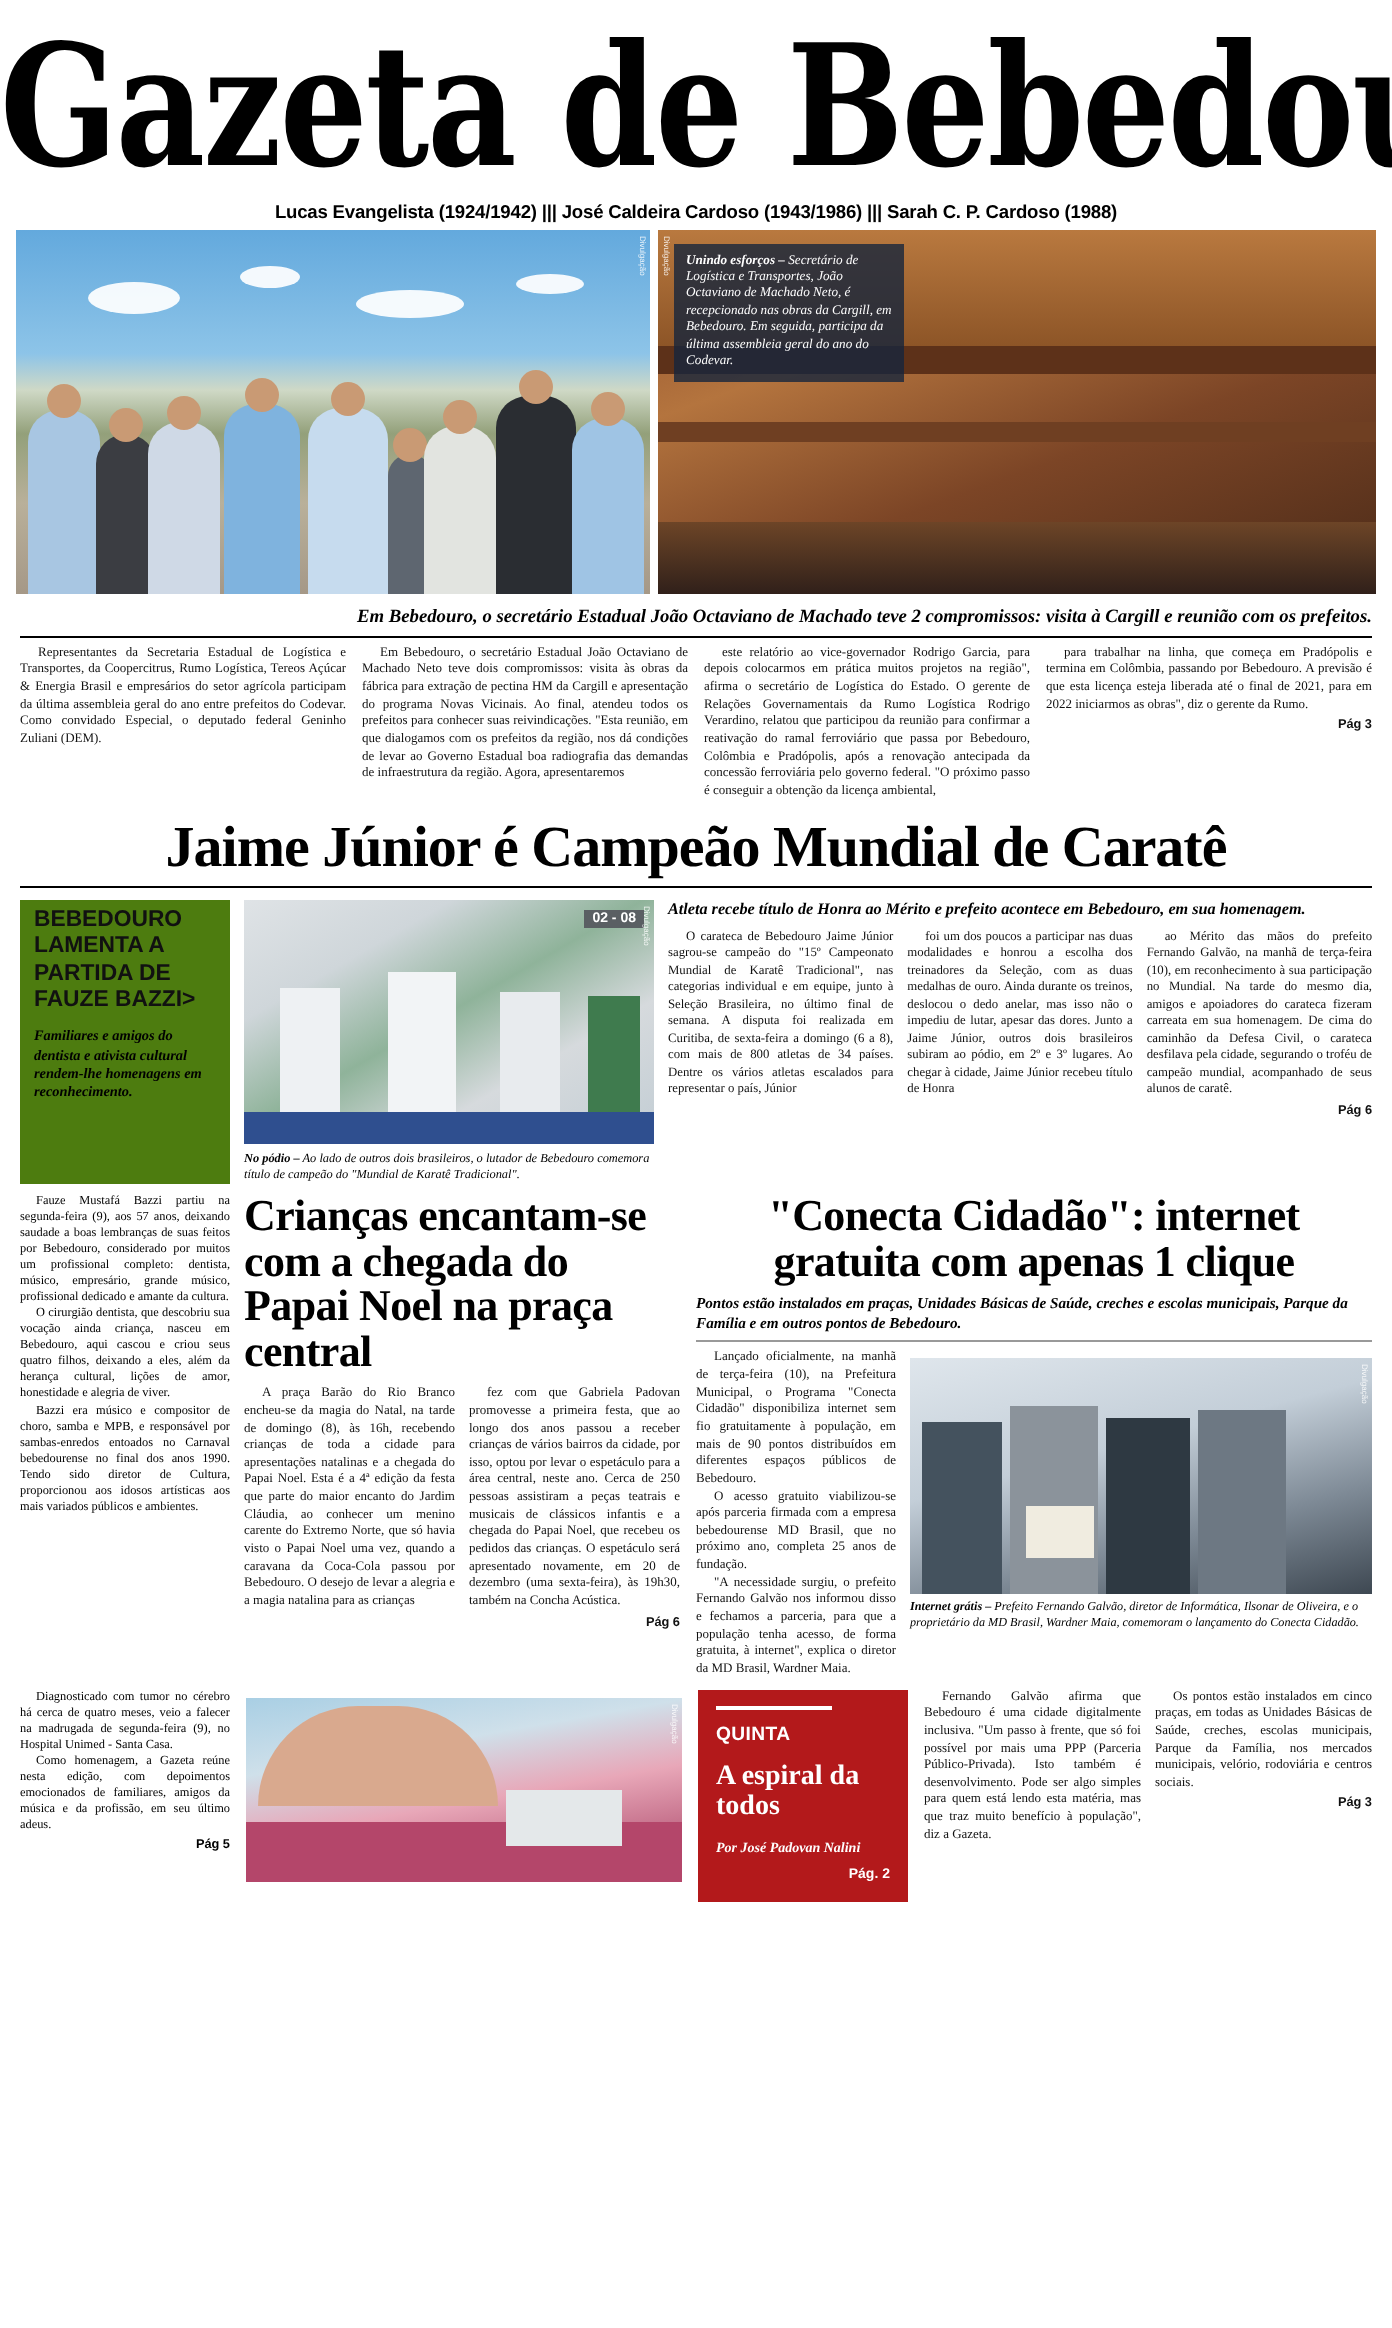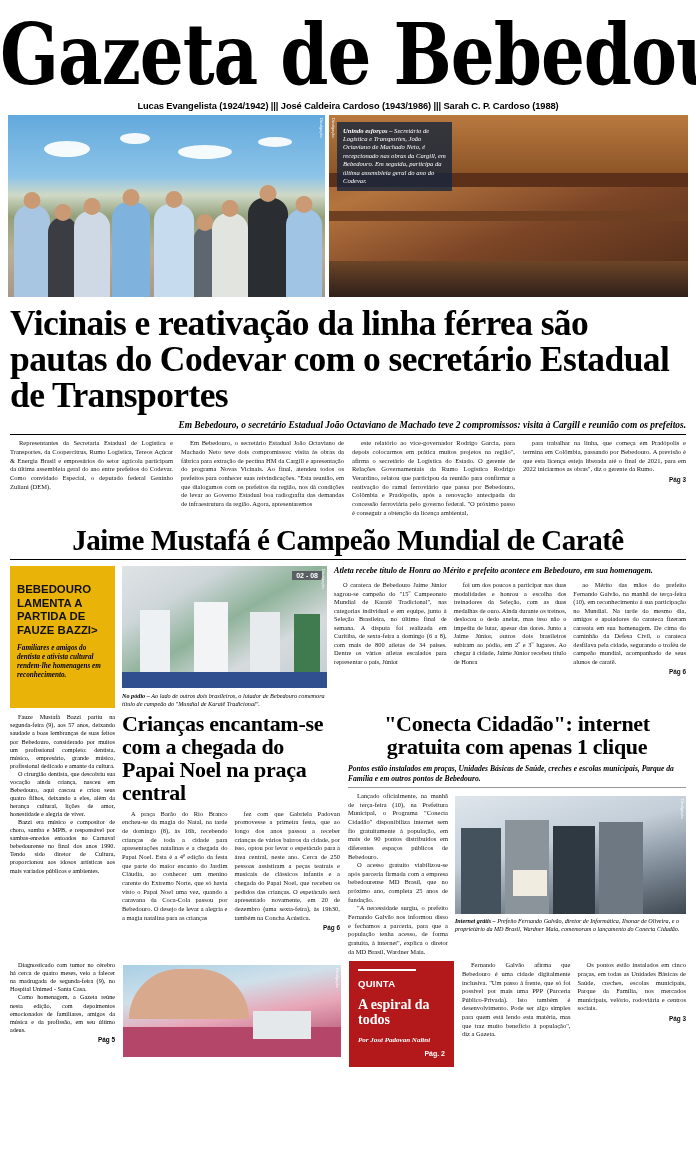--- a/index.html
+++ b/index.html
@@ -104,21 +104,21 @@
   .pgtag { font-family:"Liberation Sans",sans-serif; font-weight:700; font-size:6.4px;
            float: right; margin-top: 2px; }
 
   
   .sec-hl {
     font-family: "Liberation Serif", serif; font-weight: 700; text-align: center;
     font-size: 29px; letter-spacing: -0.5px; line-height: 1; margin: 9px 10px 0 10px;
   }
   .k-wrap { display: flex; margin: 6px 10px 0 10px; gap: 7px; }
   .k-left { width: 105px; }
-  .graybox { background: #eab308; padding: 17px 7px 9px 7px; height: 100%; }
+  .graybox { background: #4d7c0f; padding: 4px 7px 9px 7px; height: 100%; }
   .graybox h3 { font-family: "Liberation Sans", sans-serif; font-weight: 800;
                 font-size: 11.4px; line-height: 1.18; color: #111; }
   .graybox p { margin-top: 7px; font-style: italic; font-weight: 700;
                font-size: 7.2px; line-height: 1.27; }
   .k-photo { width: 205px; height: 122px; position: relative; overflow: hidden;
      background: linear-gradient(150deg,#dfe3e6 0%,#cfd6da 25%,#8fb39a 48%,#d6dadd 70%,#c2cdd4 100%); }
   .badge02 { position:absolute; top:5px; right:5px; background:#5a5f63; color:#fff;
      font-family:"Liberation Sans",sans-serif; font-size:7px; font-weight:700; padding:1px 4px; }
   .k-right { flex: 1; }
   .k-kicker { font-style: italic; font-weight: 700; font-size: 8.1px; line-height: 1.24; }
@@ -194,41 +194,40 @@
         <div class="strip" style="top:96px;height:10px;background:#6f3f22;"></div>
         <div class="strip" style="bottom:0;height:36px;background:linear-gradient(#6d4527,#30201a);"></div>
       </div>
       <div class="capbox">
         <b>Unindo esforços –</b><span> Secretário de Logística e Transportes, João Octaviano de Machado Neto, é recepcionado nas obras da Cargill, em Bebedouro. Em seguida, participa da última assembleia geral do ano do Codevar.</span>
       </div>
       <span class="credit-v" style="left:2px;right:auto;">Divulgação</span>
     </div>
   </div>
 
-  <div class="lead-hl">Vicinais e reativação da linha férrea são pautas do Codevar com o secretário Estadual de Transportes</div>
   <div class="lead-sub">Em Bebedouro, o secretário Estadual João Octaviano de Machado teve 2 compromissos: visita à Cargill e reunião com os prefeitos.</div>
   <div class="rule"></div>
 
   <div class="cols">
     <div class="col">
         <p>Representantes da Secretaria Estadual de Logística e Transportes, da Coopercitrus, Rumo Logística, Tereos Açúcar &amp; Energia Brasil e empresários do setor agrícola participam da última assembleia geral do ano entre prefeitos do Codevar. Como convidado Especial, o deputado federal Geninho Zuliani (DEM).</p>
       </div>
     <div class="col">
         <p>Em Bebedouro, o secretário Estadual João Octaviano de Machado Neto teve dois compromissos: visita às obras da fábrica para extração de pectina HM da Cargill e apresentação do programa Novas Vicinais. Ao final, atendeu todos os prefeitos para conhecer suas reivindicações. "Esta reunião, em que dialogamos com os prefeitos da região, nos dá condições de levar ao Governo Estadual boa radiografia das demandas de infraestrutura da região. Agora, apresentaremos</p>
       </div>
     <div class="col">
         <p>este relatório ao vice-governador Rodrigo Garcia, para depois colocarmos em prática muitos projetos na região", afirma o secretário de Logística do Estado. O gerente de Relações Governamentais da Rumo Logística Rodrigo Verardino, relatou que participou da reunião para confirmar a reativação do ramal ferroviário que passa por Bebedouro, Colômbia e Pradópolis, após a renovação antecipada da concessão ferroviária pelo governo federal. "O próximo passo é conseguir a obtenção da licença ambiental,</p>
       </div>
     <div class="col">
       <p>para trabalhar na linha, que começa em Pradópolis e termina em Colômbia, passando por Bebedouro. A previsão é que esta licença esteja liberada até o final de 2021, para em 2022 iniciarmos as obras", diz o gerente da Rumo.</p>
       <span class="pgtag">Pág 3</span>
     </div>
   </div>
 
-  <div class="sec-hl">Jaime Mustafá é Campeão Mundial de Caratê</div>
+  <div class="sec-hl">Jaime Júnior é Campeão Mundial de Caratê</div>
   <div class="rule" style="margin-top:4px;"></div>
 
   <div class="k-wrap">
     <div class="k-left">
       <div class="graybox">
         <h3>BEBEDOURO LAMENTA A PARTIDA DE FAUZE BAZZI&gt;</h3>
         <p>Familiares e amigos do dentista e ativista cultural rendem-lhe homenagens em reconhecimento.</p>
       </div>
     </div>
     <div>

